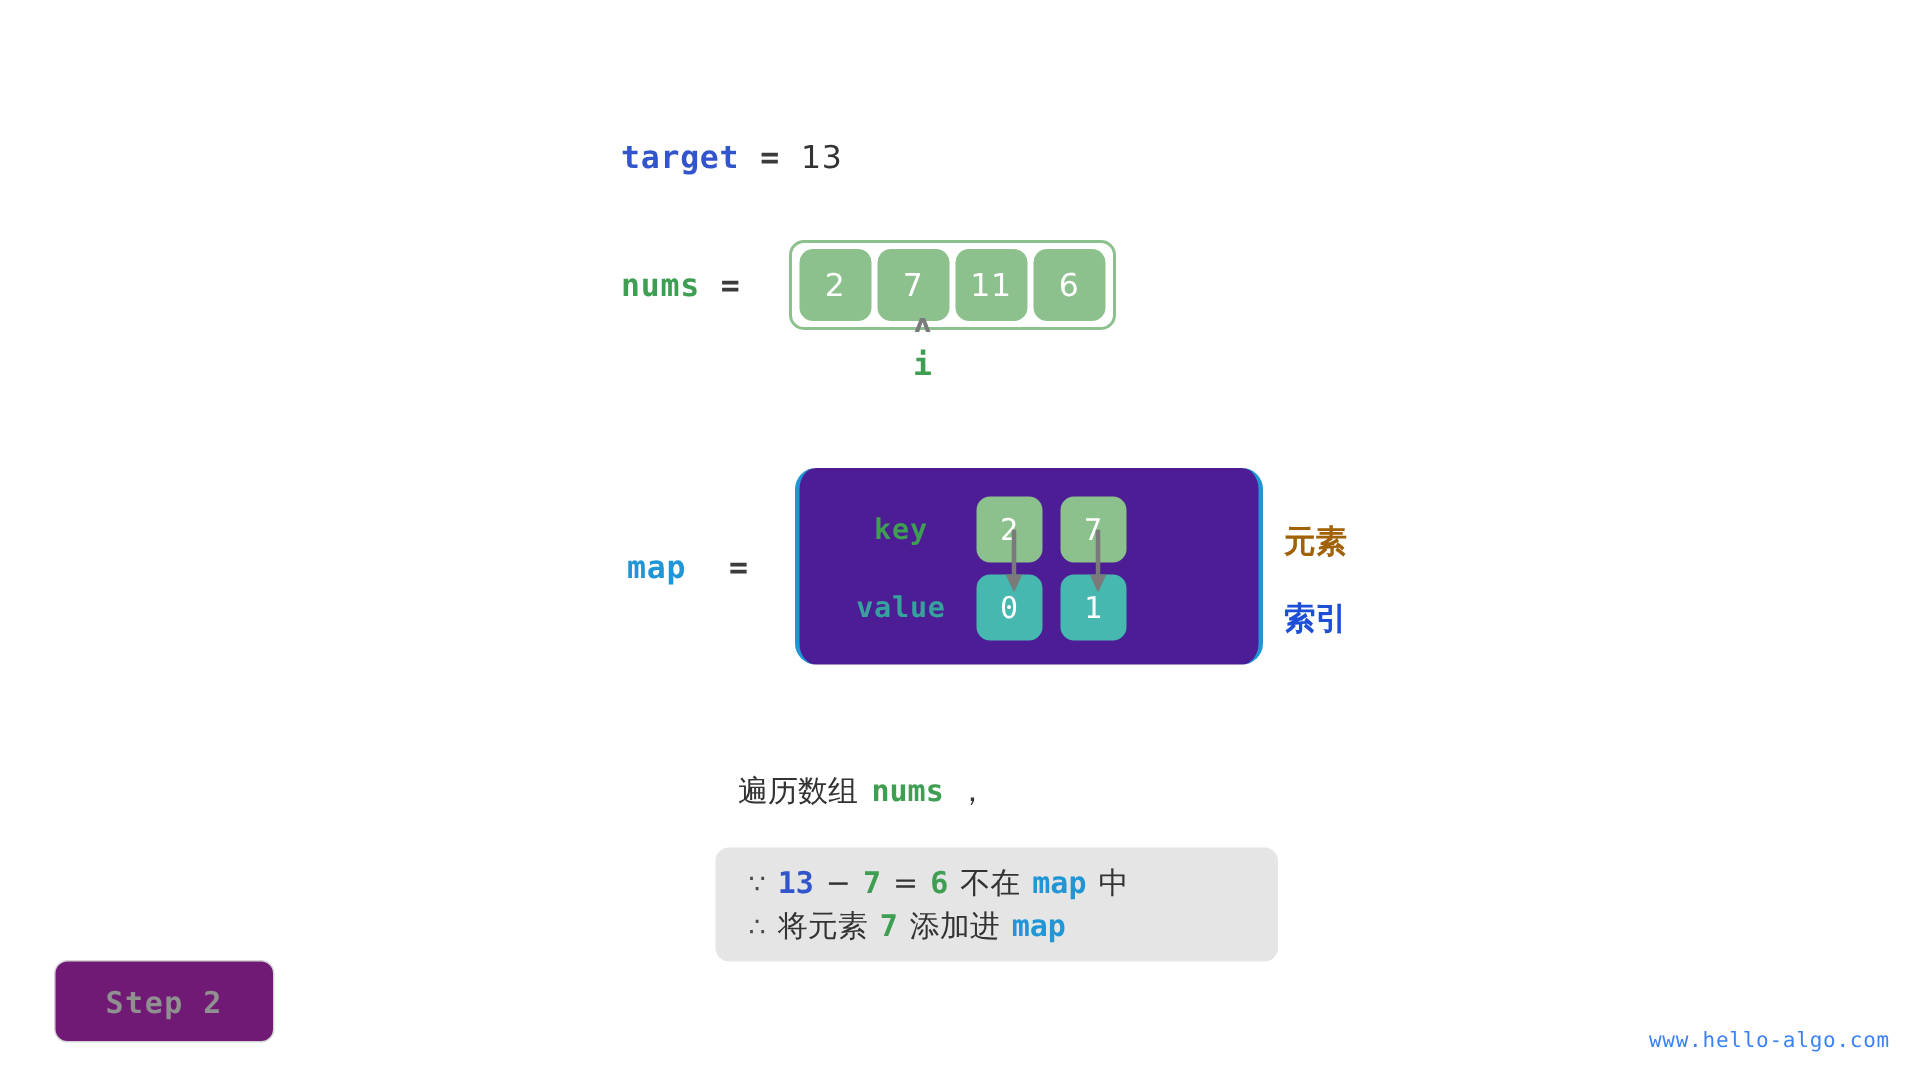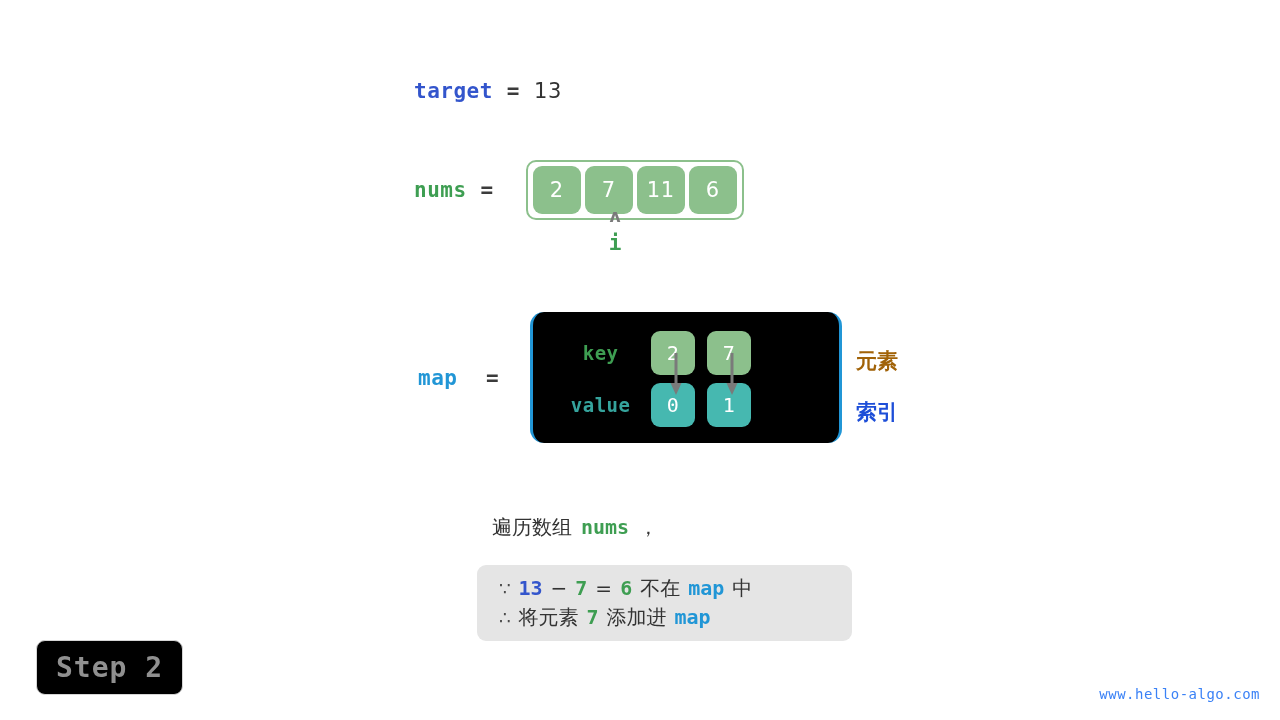--- a/index.html
+++ b/index.html
@@ -19,21 +19,21 @@
     position: absolute;
     inset: 0;
   }
 
   
   .abs { position: absolute; }
 
   
   #target-row {
     left: 414px;
-    top: 79px;
+    top: 93px;
     display: flex;
     align-items: baseline;
     gap: 14px;
     font-size: 21px;
     font-weight: bold;
     letter-spacing: 0.5px;
   }
   .var-blue   { color: #3355cc; }
   .var-green  { color: #3e9e52; }
   .var-lblue  { color: #2196d6; }
@@ -115,21 +115,21 @@
   #map-eq {
     font-size: 21px;
     font-weight: bold;
     color: #3b3b3b;
     margin-left: 10px;
   }
   #map-box {
     margin-left: 31px;
     width: 312px;
     height: 131px;
-    background: #000000;
+    background: #4c1d95;
     border-left: 3px solid #2196d6;
     border-right: 3px solid #2196d6;
     border-radius: 14px;
     position: relative;
     box-sizing: border-box;
   }
   
   #map-box::before, #map-box::after {
     content: "";
     position: absolute;
@@ -255,26 +255,26 @@
   .therefore { color: #4a4a4a; font-size: 18px; }
 
   
   #step-badge {
     left: 36px;
     top: 640px;
     width: 145px;
     height: 53px;
     border: 1.5px solid #d5d5d5;
     border-radius: 9px;
-    background: #000000;
+    background: #701a75;
     display: flex;
     align-items: center;
     justify-content: center;
     color: #909090;
-    font-size: 28px;
+    font-size: 20px;
     font-weight: bold;
     letter-spacing: 1px;
   }
 
   
   #watermark {
     right: 20px;
     bottom: 18px;
     color: #3b82f6;
     font-size: 14px;

